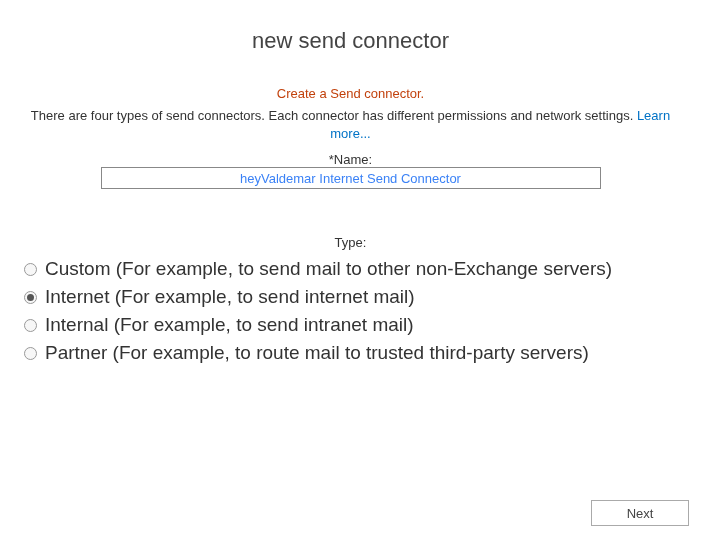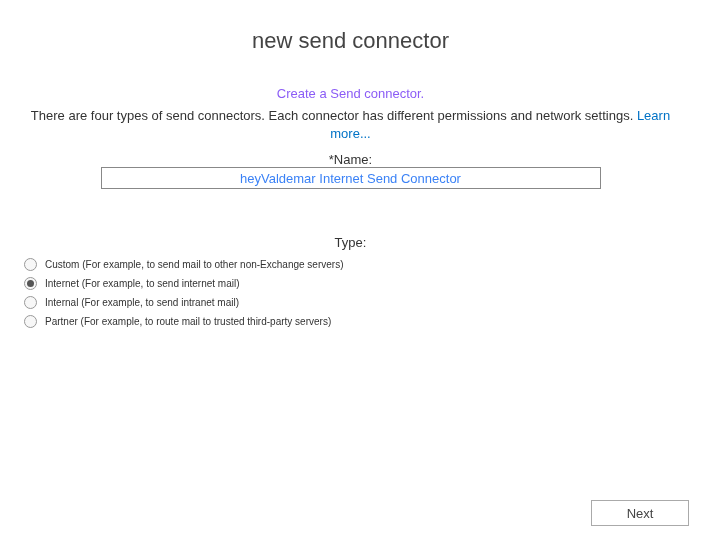--- a/index.html
+++ b/index.html
@@ -13,21 +13,21 @@
       color: #333;
     }
     .page-title {
       font-size: 22px;
       font-weight: 300;
       color: #444;
       margin-bottom: 32px;
     }
     .intro-1 {
       font-size: 13px;
-      color: #8b5cf6;
+      color: #c2410c;
       margin-bottom: 6px;
     }
     .intro-2 {
       font-size: 13px;
       color: #333;
       line-height: 1.35;
       margin-bottom: 10px;
     }
     .learn-more {
       color: #0072c6;
@@ -57,21 +57,21 @@
       color: #333;
       margin-bottom: 8px;
     }
     .radio-group {
       padding-left: 12px;
     }
     .radio-row {
       display: flex;
       align-items: center;
       margin-bottom: 6px;
-      font-size: 10px;
+      font-size: 19px;
       color: #333;
       cursor: pointer;
     }
     .radio-circle {
       width: 13px;
       height: 13px;
       border-radius: 50%;
       border: 1px solid #999;
       background: #f7f7f7;
       margin-right: 8px;

